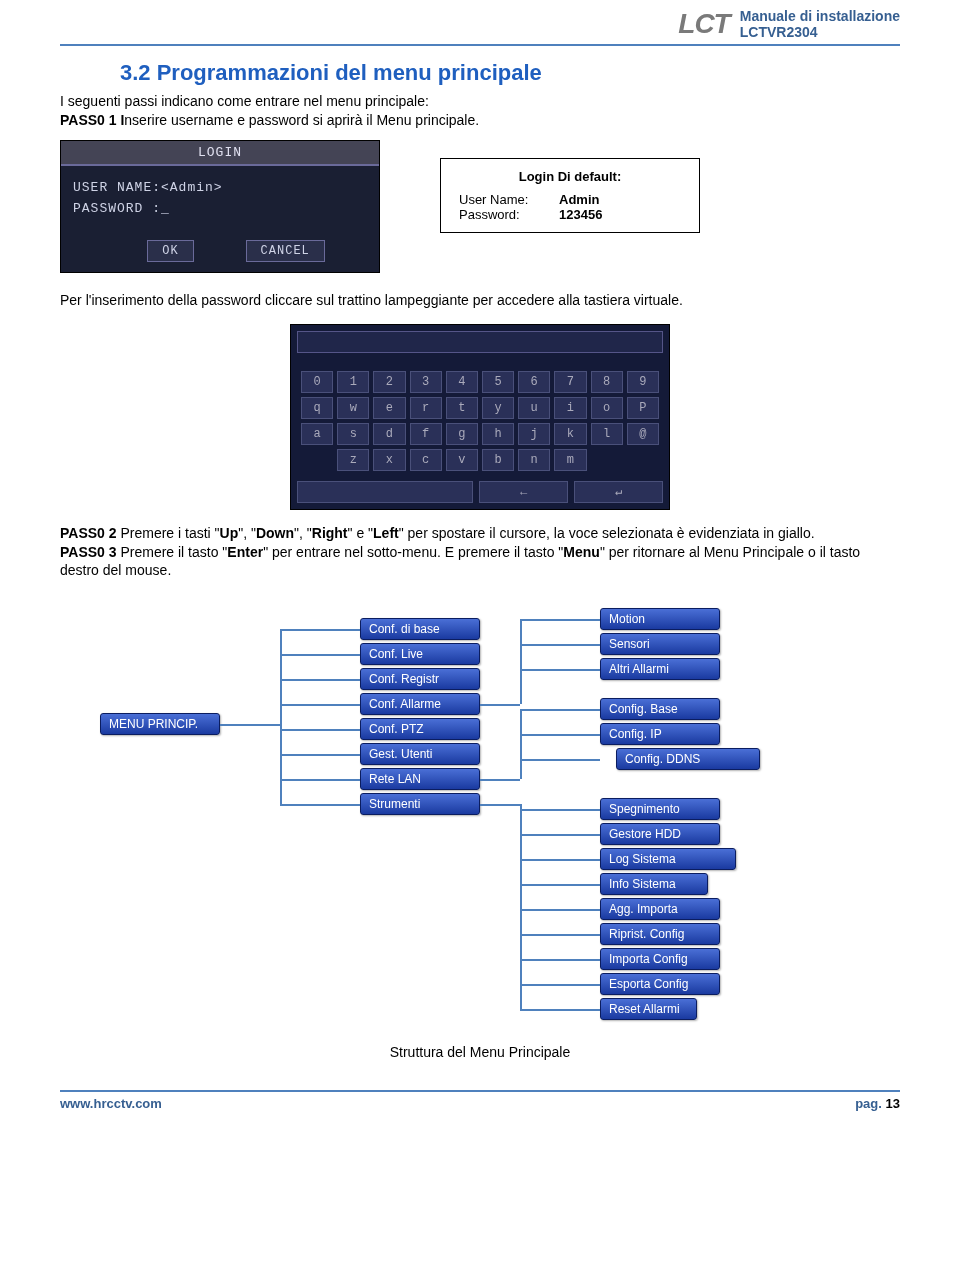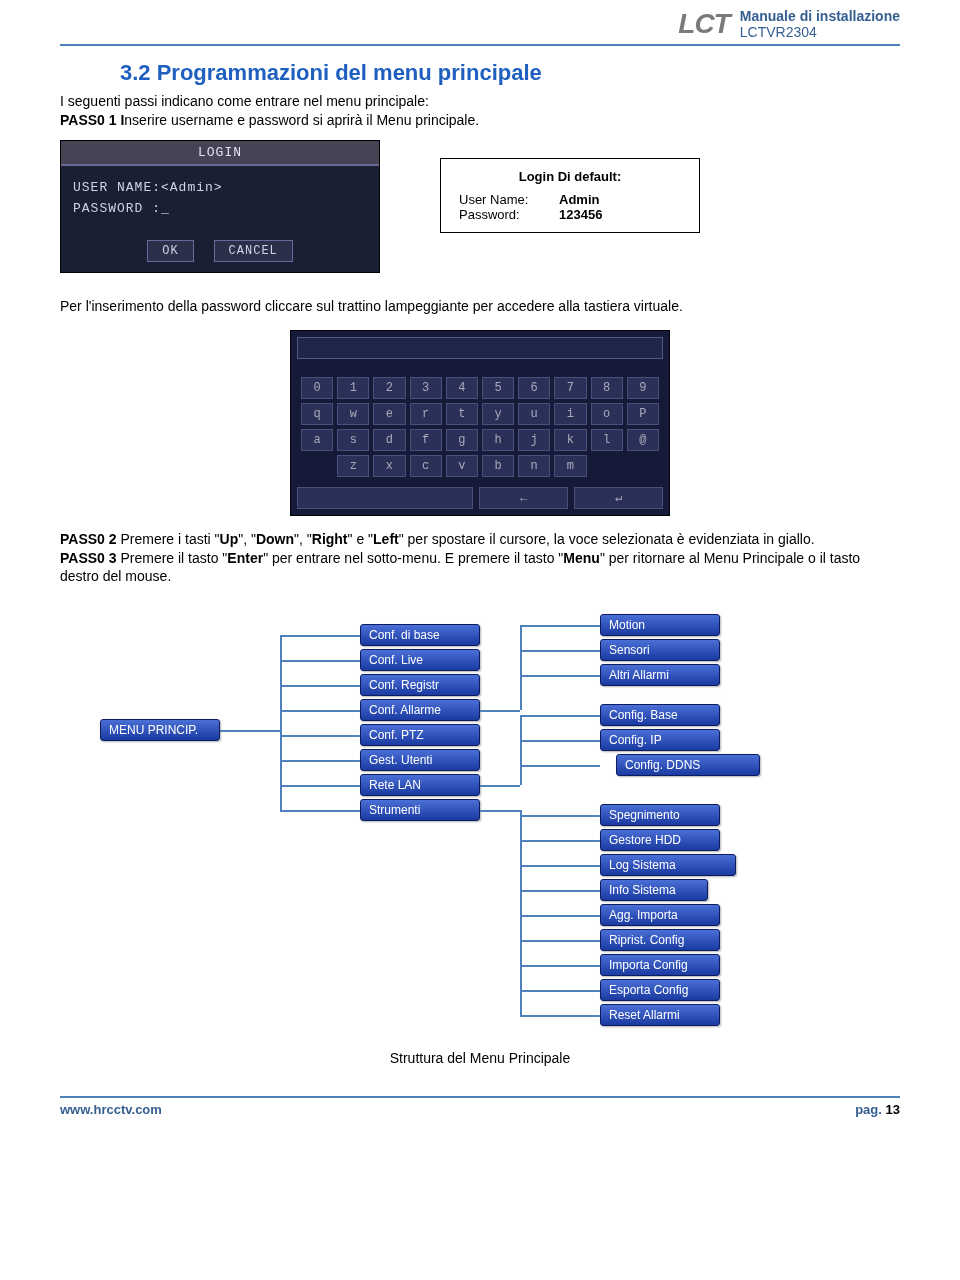--- a/index.html
+++ b/index.html
@@ -15,21 +15,21 @@
   .page { padding: 0 60px 40px 60px; }
   
   .hdr { display: flex; justify-content: flex-end; align-items: flex-start; padding-top: 8px; }
   .hdr-right { display: flex; align-items: center; gap: 10px; }
   .logo {
     font-weight: bold; font-style: italic; font-size: 28px; color: #7a7a7a;
     letter-spacing: -1px; position: relative;
   }
   .hdr-text { font-size: 14px; }
   .hdr-text .line1 { font-weight: bold; color: #365f91; }
-  .hdr-text .line2 { font-weight: normal; color: #365f91; }
+  .hdr-text .line2 { font-weight: bold; color: #365f91; }
   .rule { height: 2px; background: #4f81bd; margin: 4px 0 14px 0; }
   
   .sec-title { color: #1f5fbf; font-weight: bold; font-size: 22px; margin-left: 60px; margin-bottom: 6px; }
   .body-text { font-size: 14px; line-height: 1.35; }
   .body-text b { font-weight: bold; }
   .indent { margin-left: 0; }
   
   .login-row { display: flex; align-items: flex-start; gap: 60px; margin-top: 10px; }
   .login-box {
     width: 320px; background: #1a1f33; color: #cfd3e6; font-family: "Courier New", monospace;
@@ -39,20 +39,21 @@
     background: #445; color: #e0e0f0; text-align: center; padding: 4px 0;
     border-bottom: 2px solid #6a6a9a; letter-spacing: 1px;
   }
   .login-body { padding: 14px 12px 10px 12px; }
   .login-body div { margin-bottom: 6px; letter-spacing: 1px; }
   .login-btns { display: flex; justify-content: center; gap: 20px; padding: 8px 0 10px 0; }
   .login-btn {
     background: #2a2f4a; color: #cfd3e6; border: 1px solid #6a6a9a;
     padding: 3px 14px; font-family: "Courier New", monospace; font-size: 12px;
     letter-spacing: 1px;
+    margin-left: 32px;
   }
   .default-box {
     border: 1.5px solid #000; padding: 10px 18px; width: 260px; font-size: 13px;
     margin-top: 18px;
   }
   .default-box .title { text-align: center; font-weight: bold; margin-bottom: 8px; }
   .default-box .row { display: flex; }
   .default-box .k { width: 100px; }
   .default-box .v { font-weight: bold; }
   
@@ -137,21 +138,21 @@
         <div class="k">User Name:</div>
         <div class="v">Admin</div>
       </div>
       <div class="row">
         <div class="k">Password:</div>
         <div class="v">123456</div>
       </div>
     </div>
   </div>
 
-  <div class="body-text" style="margin-top:24px">Per l'inserimento della password cliccare sul trattino lampeggiante per accedere alla tastiera virtuale.</div>
+  <div class="body-text" style="margin-top:18px">Per l'inserimento della password cliccare sul trattino lampeggiante per accedere alla tastiera virtuale.</div>
 
   <div class="kbd-wrap">
     <div class="kbd">
       <div class="kbd-input"></div>
       <div class="kbd-grid" id="kbd-grid">
           <div class="kbd-row">
             <div class="kbd-key">0</div>
             <div class="kbd-key">1</div>
             <div class="kbd-key">2</div>
             <div class="kbd-key">3</div>
@@ -252,21 +253,21 @@
         <div class="hline" style="left: 420px; top: 136px; width: 80px; height: 2px;"></div>
         <div class="hline" style="left: 420px; top: 161px; width: 80px; height: 2px;"></div>
         <div class="mbox" style="left: 500px; top: 200px; width: 120px;">Spegnimento</div>
         <div class="mbox" style="left: 500px; top: 225px; width: 120px;">Gestore HDD</div>
         <div class="mbox" style="left: 500px; top: 250px; width: 136px;">Log Sistema</div>
         <div class="mbox" style="left: 500px; top: 275px; width: 108px;">Info Sistema</div>
         <div class="mbox" style="left: 500px; top: 300px; width: 120px;">Agg. Importa</div>
         <div class="mbox" style="left: 500px; top: 325px; width: 120px;">Riprist. Config</div>
         <div class="mbox" style="left: 500px; top: 350px; width: 120px;">Importa Config</div>
         <div class="mbox" style="left: 500px; top: 375px; width: 120px;">Esporta Config</div>
-        <div class="mbox" style="left: 500px; top: 400px; width: 120px;">Reset Allarmi</div>
+        <div class="mbox" style="left: 500px; top: 400px; width: 97px;">Reset Allarmi</div>
         <div class="hline" style="left: 380px; top: 206px; width: 40px; height: 2px;"></div>
         <div class="vline" style="left: 420px; top: 206px; height: 205px; width: 2px;"></div>
         <div class="vline" style="left: 420px; top: 211px; height: 0px; width: 2px;"></div>
         <div class="hline" style="left: 420px; top: 211px; width: 80px; height: 2px;"></div>
         <div class="hline" style="left: 420px; top: 236px; width: 80px; height: 2px;"></div>
         <div class="hline" style="left: 420px; top: 261px; width: 80px; height: 2px;"></div>
         <div class="hline" style="left: 420px; top: 286px; width: 80px; height: 2px;"></div>
         <div class="hline" style="left: 420px; top: 311px; width: 80px; height: 2px;"></div>
         <div class="hline" style="left: 420px; top: 336px; width: 80px; height: 2px;"></div>
         <div class="hline" style="left: 420px; top: 361px; width: 80px; height: 2px;"></div>

